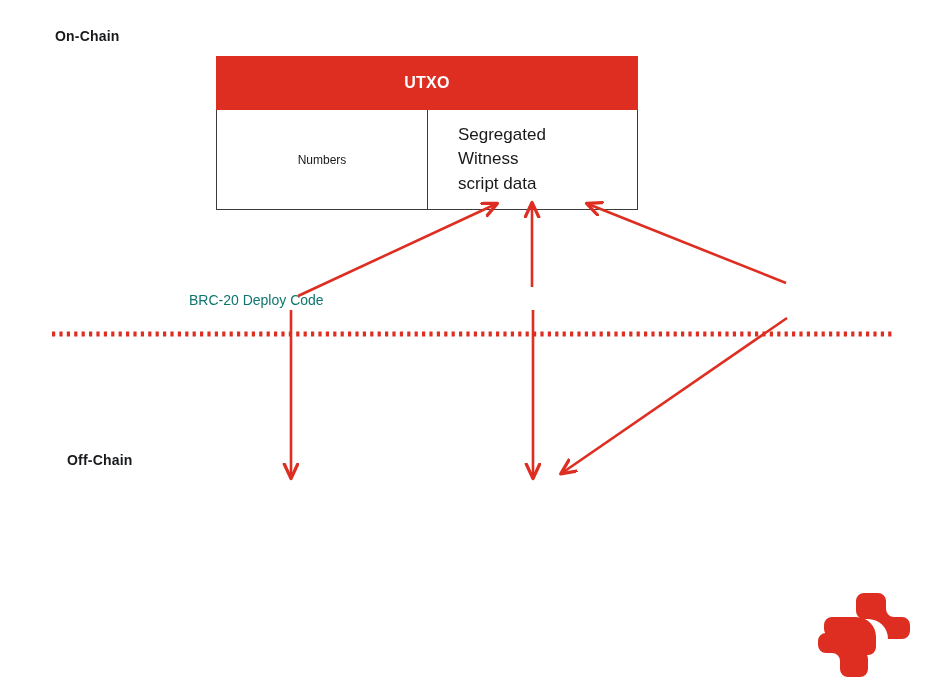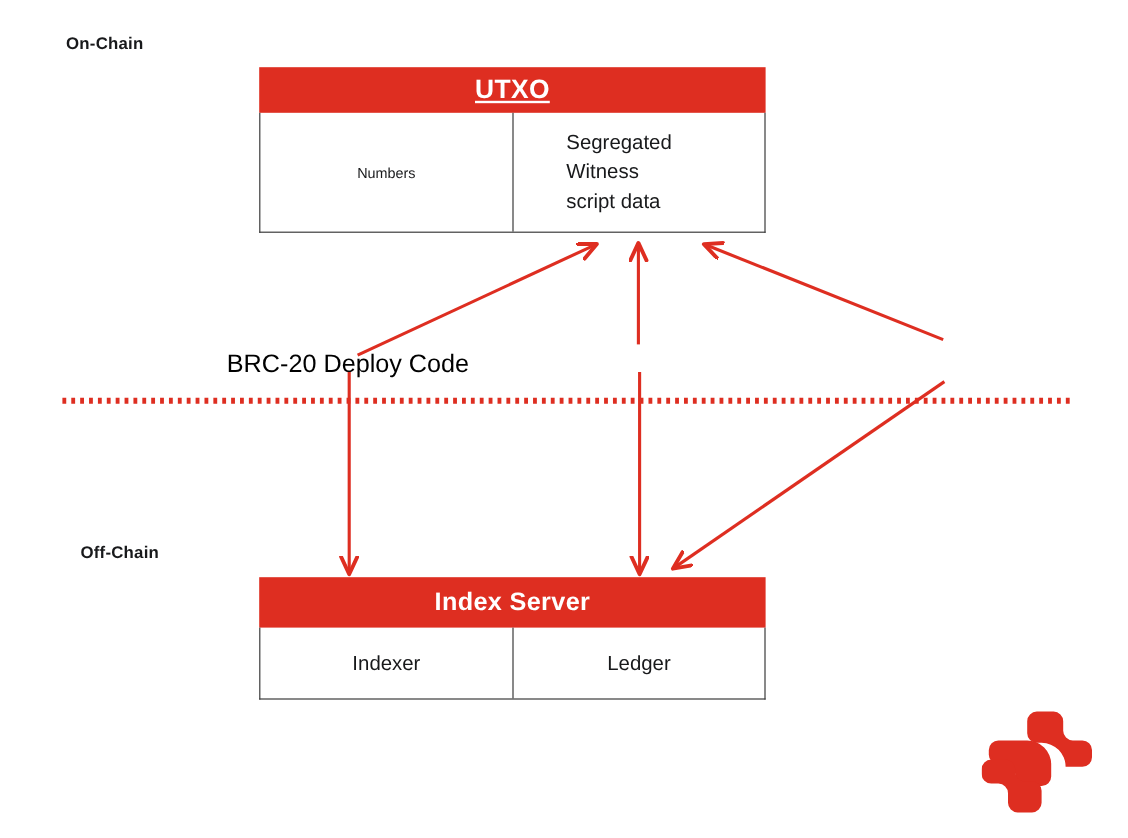--- a/index.html
+++ b/index.html
@@ -64,38 +64,38 @@
     text-align: center;
     color: #18191b;
     padding: 6px 10px;
   }
   .node-cell + .node-cell {
     border-left: 1.6px solid #3c3c3c;
   }
 
   
   #box-utxo { left: 216px; top: 56px; width: 422px; }
-  #box-utxo .node-header { height: 38px; font-size: 22px; text-decoration: underline; }
+  #box-utxo .node-header { height: 54px; font-size: 16px; }
   #box-utxo .node-body   { height: 100px; }
   #box-utxo .cell-numbers { width: 211px; font-size: 12px; }
   #box-utxo .cell-segwit  { width: 211px; font-size: 17px; line-height: 1.45;
                             justify-content: flex-start; text-align: left;
-                            padding-left: 44px; }
+                            padding-left: 30px; }
 
   
   #box-index { left: 216px; top: 481px; width: 422px; }
   #box-index .node-header { height: 42px; font-size: 21px; }
   #box-index .node-body   { height: 60px; }
   #box-index .node-cell   { width: 211px; font-size: 17px; }
 
   
   .code-label {
     position: absolute;
-    font-size: 21px;
-    color: #000000;
+    font-size: 14px;
+    color: #0f766e;
     white-space: nowrap;
   }
   #code-deploy   { left: 189px; top: 292px; }
   #code-mint     { left: 445px; top: 292px; }
   #code-transfer { left: 681px; top: 292px; }
 
   
   #overlay {
     position: absolute;
     left: 0; top: 0;
@@ -124,27 +124,20 @@
   <div class="node-box" id="box-utxo">
     <div class="node-header">UTXO</div>
     <div class="node-body">
       <div class="node-cell cell-numbers">Numbers</div>
       <div class="node-cell cell-segwit">Segregated<br>Witness<br>script data</div>
     </div>
   </div>
 
   <div class="code-label" id="code-deploy">BRC-20 Deploy Code</div>
 
-  <div class="node-box" id="box-index">
-    <div class="node-header">Index Server</div>
-    <div class="node-body">
-      <div class="node-cell">Indexer</div>
-      <div class="node-cell">Ledger</div>
-    </div>
-  </div>
 
   <svg id="overlay" viewBox="0 0 940 698">
     <defs>
       <marker id="arrowhead" markerWidth="7" markerHeight="7" refX="5.4" refY="3" orient="auto" markerUnits="strokeWidth">
         <path d="M0.4,0.4 L6,3 L0.4,5.6" fill="none" stroke="#DE2E21" stroke-width="1.25" stroke-linecap="round" stroke-linejoin="round"></path>
       </marker>
     </defs>
 
     <line x1="52" y1="334" x2="893" y2="334" stroke="#DE2E21" stroke-width="5" stroke-dasharray="3.2 4.2" stroke-linecap="butt"></line>
 

